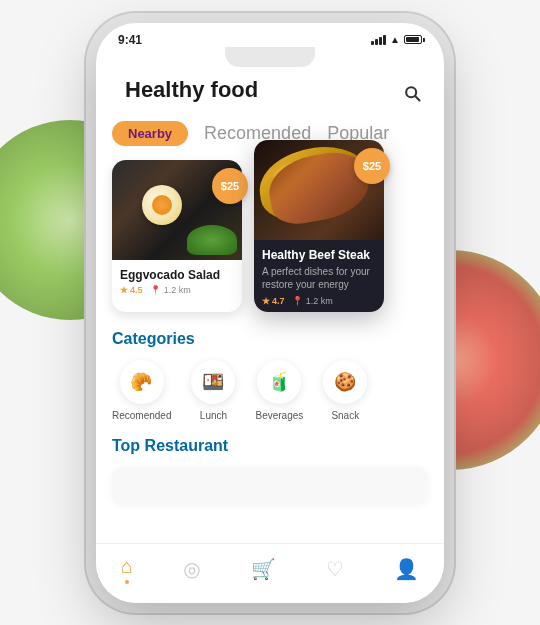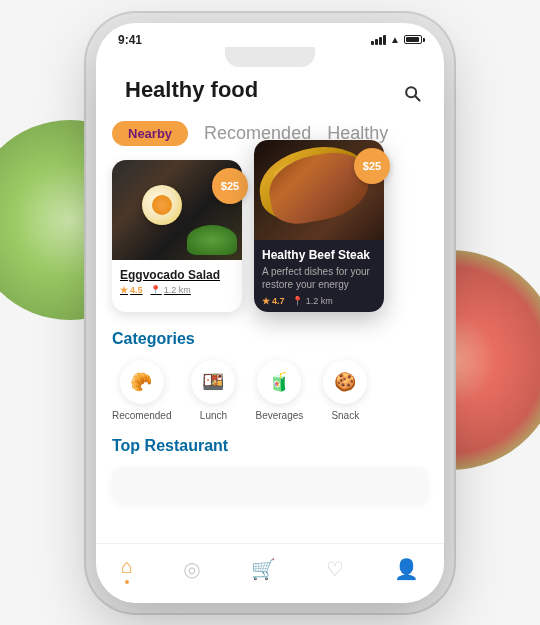--- a/index.html
+++ b/index.html
@@ -222,21 +222,20 @@
       top: 12px; left: 15px;
       width: 35px; height: 15px;
       background: rgba(255,200,100,0.3);
       border-radius: 50%;
       transform: rotate(-15deg);
     }
     .card-body {
       background: #fff;
       border-radius: 0 0 14px 14px;
       padding: 8px 8px 6px;
-      text-decoration: underline;
     }
     .card-body-dark {
       background: #1e1e2a;
       border-radius: 0 0 14px 14px;
       padding: 8px 8px 6px;
     }
     .card-name {
       font-size: 12px;
       font-weight: 700;
       color: #1a1a1a;
@@ -403,21 +402,21 @@
         <svg class="search-svg" viewBox="0 0 24 24" fill="none" stroke="#333" stroke-width="2.5" stroke-linecap="round">
           <circle cx="11" cy="11" r="6"></circle>
           <line x1="16" y1="16" x2="21" y2="21"></line>
         </svg>
       </div>
     </div>
 
     <div class="tabs">
       <div class="tab-nearby">Nearby</div>
       <div class="tab-item">Recomended</div>
-      <div class="tab-item">Healthy</div>
+      <div class="tab-item">Popular</div>
     </div>
 
     <div class="food-cards">
 
       <div class="food-card">
         <div class="card-img">
           <div class="card-img-salad">
             <div class="egg"></div>
             <div class="greens"></div>
           </div>

